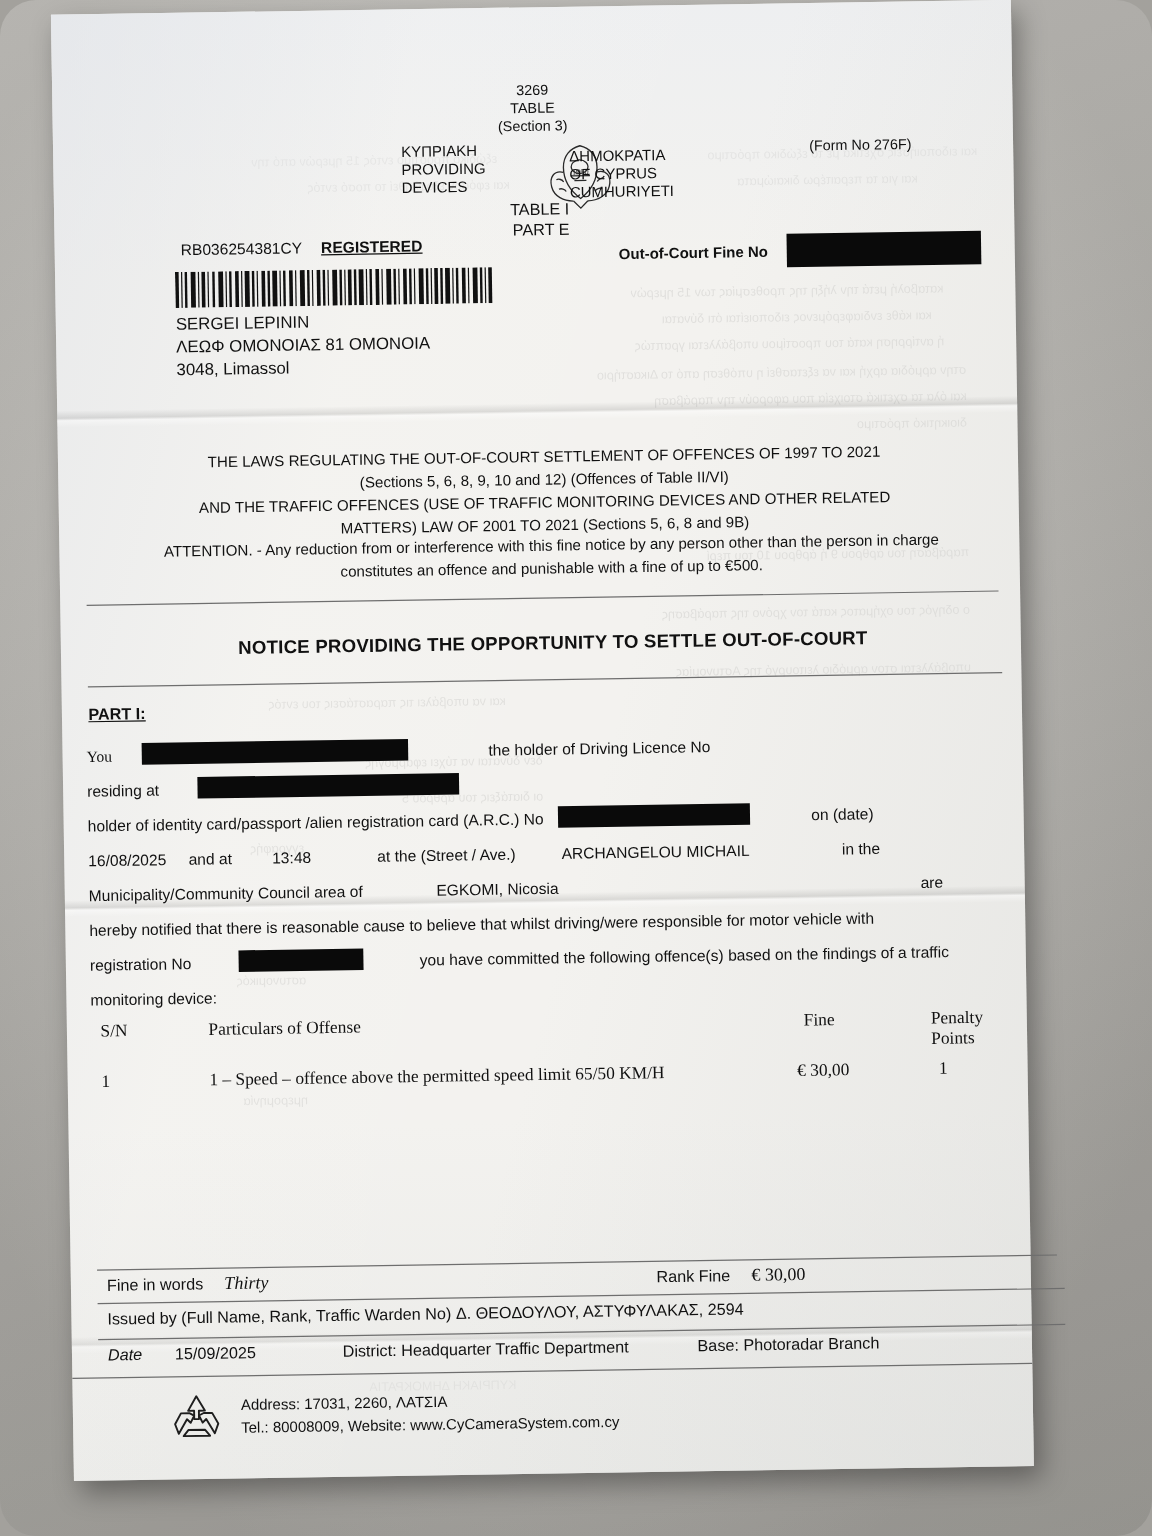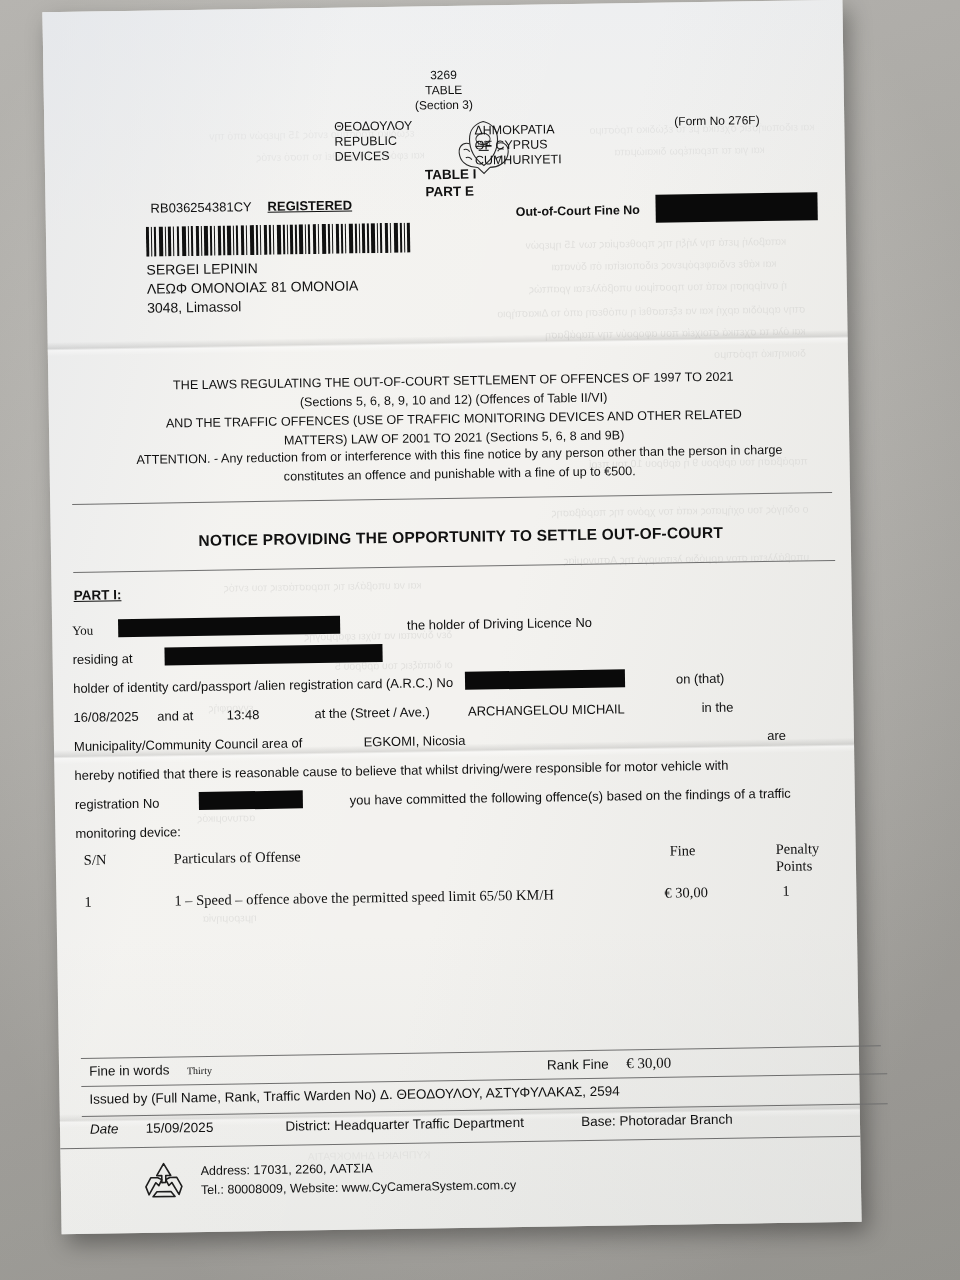--- a/index.html
+++ b/index.html
@@ -11,20 +11,21 @@
     width: 960px;
     height: 1280px;
     overflow: hidden;
     font-family: "Liberation Sans", sans-serif;
   }
   .scene {
     position: relative;
     width: 960px;
     height: 1280px;
     background: linear-gradient(160deg, #cfcdc8 0%, #c2c0bb 35%, #b4b2ad 70%, #a9a7a2 100%);
+    border-radius: 30px;
   }
   .desk-shadow {
     position: absolute;
     left: 0; top: 0; width: 960px; height: 1280px;
     background: radial-gradient(ellipse at 48% 45%, rgba(255,255,255,0.20) 0%, rgba(0,0,0,0.12) 80%);
     pointer-events: none;
   }
   
   .paper {
     position: absolute;
@@ -94,21 +95,21 @@
   .rep-right {
     left: 430px; top: 118px;
     font-size: 12.5px; line-height: 15px; text-align: left;
   }
   .formno {
     left: 630px; top: 112px;
     font-size: 12px;
   }
   .table-type {
     left: 380px; top: 160px;
-    font-size: 13.5px; line-height: 17px; text-align: left; font-weight: bold;
+    font-size: 13.5px; line-height: 17px; text-align: right;
   }
   .rbnum { left: 105px; top: 190px; font-size: 13px; }
   .registered { left: 222px; top: 190px; font-size: 13px; }
   .oocf-label { left: 470px; top: 200px; font-size: 12.5px; font-weight: bold; }
   .redact { background: #0a0a0a; display: inline-block; vertical-align: middle; }
   .oocf-box { left: 610px; top: 192px; width: 162px; height: 28px; }
 
   .barcode { left: 100px; top: 216px; width: 268px; height: 30px; }
   .addr { left: 100px; top: 250px; font-size: 14px; line-height: 19px; }
 
@@ -212,22 +213,22 @@
             <path d="M56 34 C54 33, 51 34, 50 36"></path>
             <path d="M18 42 C20 41, 23 42, 24 44"></path>
             <path d="M54 42 C52 41, 49 42, 48 44"></path>
             <path d="M30 52 L36 58 L42 52"></path>
           </g>
           <text x="36" y="30" font-size="7" text-anchor="middle" fill="#2a2a2a" font-family="Liberation Serif, serif">1960</text>
         </svg>
       </div>
 
       <div class="abs rep-left">
-        <div>ΘΕΟΔΟΥΛΟΥ</div>
-        <div>REPUBLIC</div>
+        <div>ΚΥΠΡΙΑΚΗ</div>
+        <div>PROVIDING</div>
         <div>DEVICES</div>
       </div>
       <div class="abs rep-right">
         <div>ΔΗΜΟΚΡΑΤΙΑ</div>
         <div>OF CYPRUS</div>
         <div>CUMHURIYETI</div>
       </div>
       <div class="abs formno">(Form No 276F)</div>
 
       <div class="abs table-type">
@@ -339,21 +340,21 @@
           <span>the  holder  of  Driving  Licence  No</span>
         </div>
         <div class="line">
           <span style="display:inline-block; width:88px;">residing at</span>
           <span class="blk" style="width:218px;"></span>
         </div>
         <div class="line">
           <span>holder of identity card/passport /alien registration card (A.R.C.) No</span>
           <span class="blk" style="width:160px; margin-left:8px;"></span>
           <span style="display:inline-block; width:44px;"></span>
-          <span>on  (that)</span>
+          <span>on  (date)</span>
         </div>
         <div class="line">
           <span style="display:inline-block; width:80px;">16/08/2025</span>
           <span style="display:inline-block; width:66px;">and at</span>
           <span style="display:inline-block; width:84px;">13:48</span>
           <span style="display:inline-block; width:150px;">at the (Street / Ave.)</span>
           <span style="display:inline-block; width:230px;">ARCHANGELOU MICHAIL</span>
           <span>in  the</span>
         </div>
         <div class="line">
@@ -386,21 +387,21 @@
         <span class="abs" style="left:8px; top:0;">1</span>
         <span class="abs" style="left:98px; top:0;">1 – Speed – offence above the permitted speed limit 65/50 KM/H</span>
         <span class="abs" style="left:588px; top:0;">€ 30,00</span>
         <span class="abs" style="left:706px; top:0;">1</span>
       </div>
 
       <div class="abs rule rule3"></div>
       <div class="abs finewords">
         <span>Fine in words</span>
         <span style="display:inline-block; width:10px;"></span>
-        <span class="serif" style="font-size:10px;">Thirty</span>
+        <span class="serif" style="font-size:15px;font-style:italic;">Thirty</span>
       </div>
       <div class="abs totalfine">
         <span>Rank Fine</span>
         <span style="display:inline-block; width:10px;"></span>
         <span class="serif" style="font-size:15px;">€ 30,00</span>
       </div>
 
       <div class="abs rule rule4"></div>
       <div class="abs issued">Issued by (Full Name, Rank, Traffic Warden No) Δ. ΘΕΟΔΟΥΛΟΥ, ΑΣΤΥΦΥΛΑΚΑΣ, 2594</div>
 

